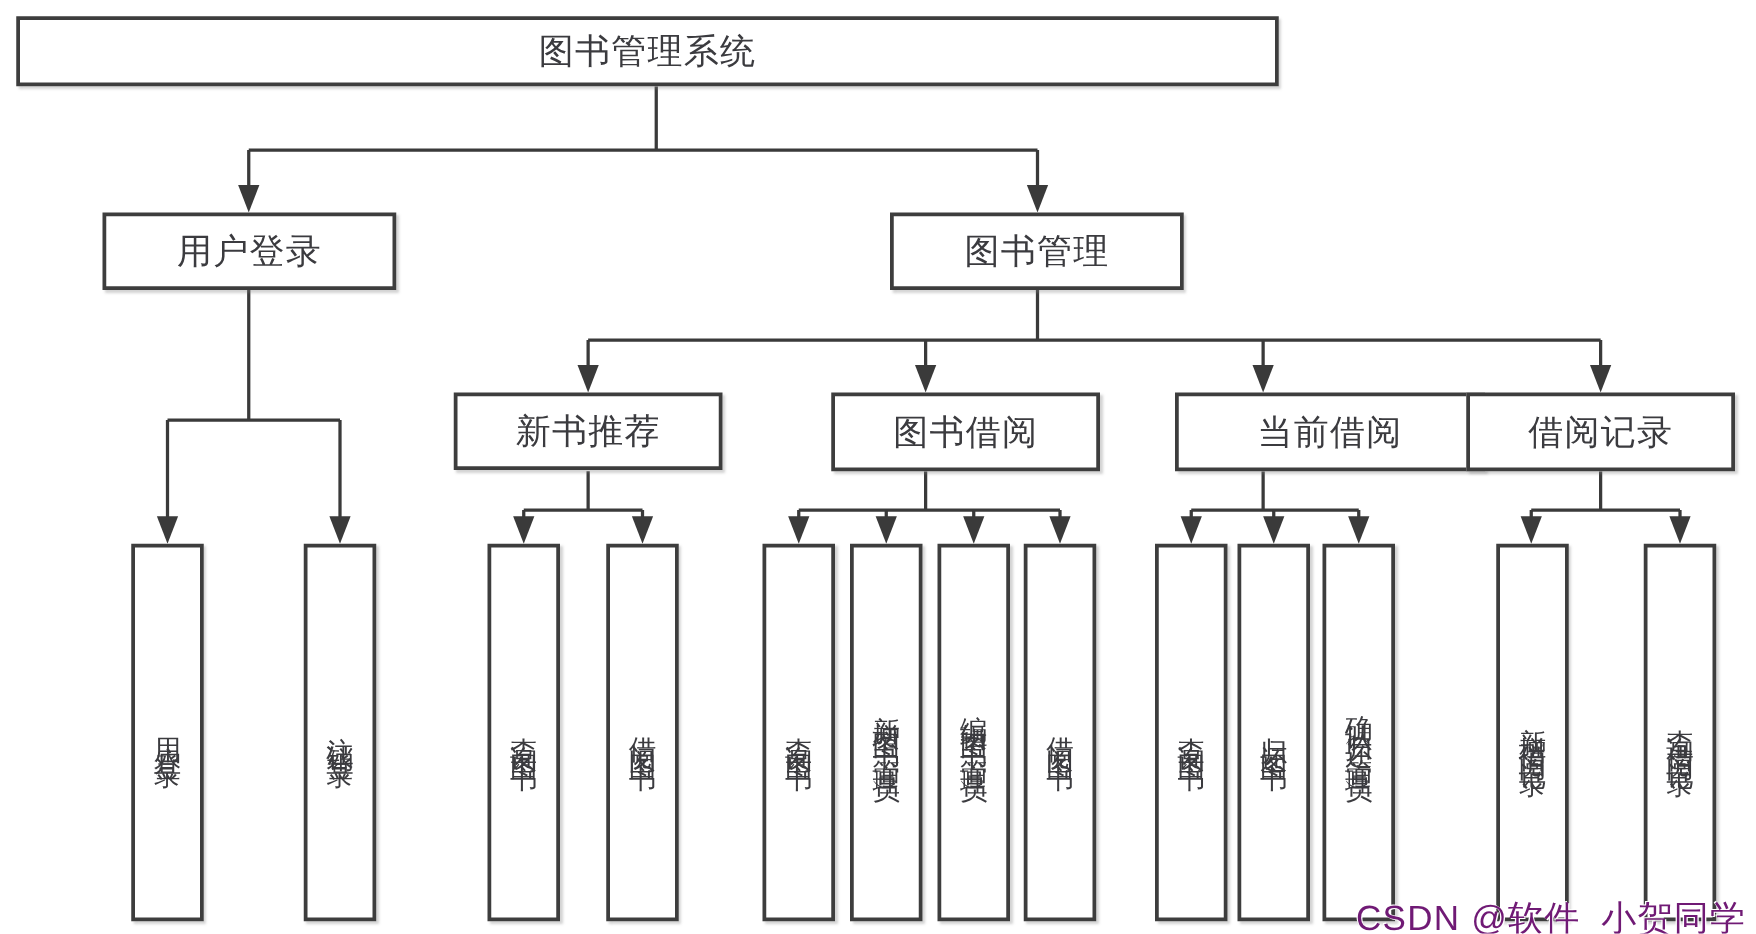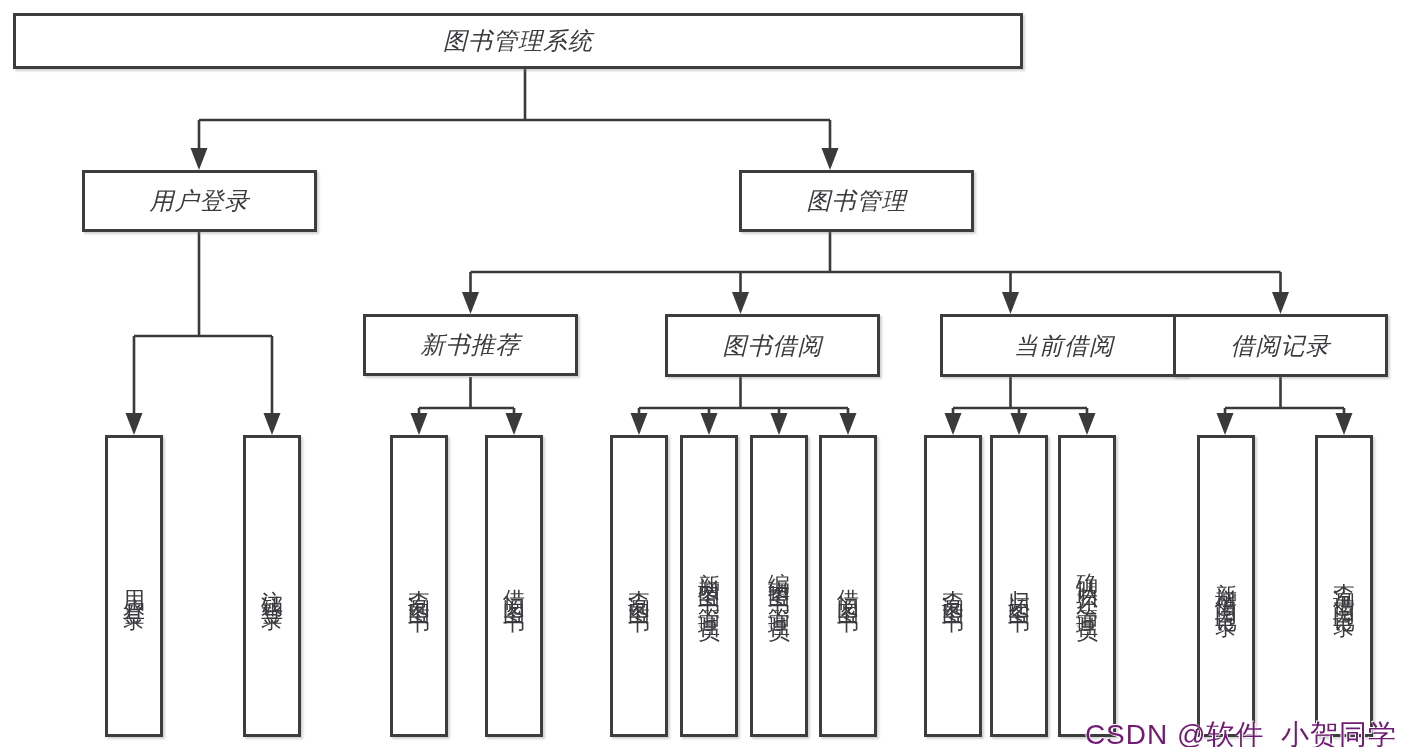--- a/index.html
+++ b/index.html
@@ -26,24 +26,23 @@
     box-sizing: border-box;
     background: #ffffff;
     border: 3px solid #3d3d3d;
     color: #3b3b3f;
     display: flex;
     align-items: center;
     justify-content: center;
     box-shadow: 2px 2px 2px rgba(130,130,130,0.35);
   }
   .h-label {
-    font-size: 24px;
+    font-size: 28px;
     letter-spacing: 1px;
     white-space: nowrap;
-    font-style: italic;
   }
   .leaf {
     writing-mode: vertical-rl;
     font-size: 22px;
     letter-spacing: 7px;
     line-height: 1;
     white-space: nowrap;
   }
   .watermark {
     position: absolute;
@@ -101,21 +100,21 @@
       <polygon points="1019,435 1010.5,413 1027.5,413"></polygon>
       <polygon points="1087,435 1078.5,413 1095.5,413"></polygon>
       <polygon points="1225,435 1216.5,413 1233.5,413"></polygon>
       <polygon points="1344,435 1335.5,413 1352.5,413"></polygon>
     </g>
   </svg>
 
   <div class="node h-label" style="left:13px; top:13px; width:1010px; height:56px;">图书管理系统</div>
 
   <div class="node h-label" style="left:82px; top:170px; width:235px; height:62px;">用户登录</div>
-  <div class="node h-label" style="left:739px; top:170px; width:235px; height:62px;">图书管理</div>
+  <div class="node h-label" style="left:712px; top:170px; width:235px; height:62px;">图书管理</div>
 
   <div class="node h-label" style="left:363px; top:314px; width:215px; height:62px;">新书推荐</div>
   <div class="node h-label" style="left:633px; top:314px; width:215px; height:63px;margin-left:32px;">图书借阅</div>
   <div class="node h-label" style="left:940px; top:314px; width:248px; height:63px;">当前借阅</div>
   <div class="node h-label" style="left:1173px; top:314px; width:215px; height:63px;">借阅记录</div>
 
   <div class="node leaf" style="left:105px; top:435px; width:58px; height:302px;">用户登录</div>
   <div class="node leaf" style="left:243px; top:435px; width:58px; height:302px;">注销登录</div>
   <div class="node leaf" style="left:390px; top:435px; width:58px; height:302px;">查询图书</div>
   <div class="node leaf" style="left:485px; top:435px; width:58px; height:302px;">借阅图书</div>

